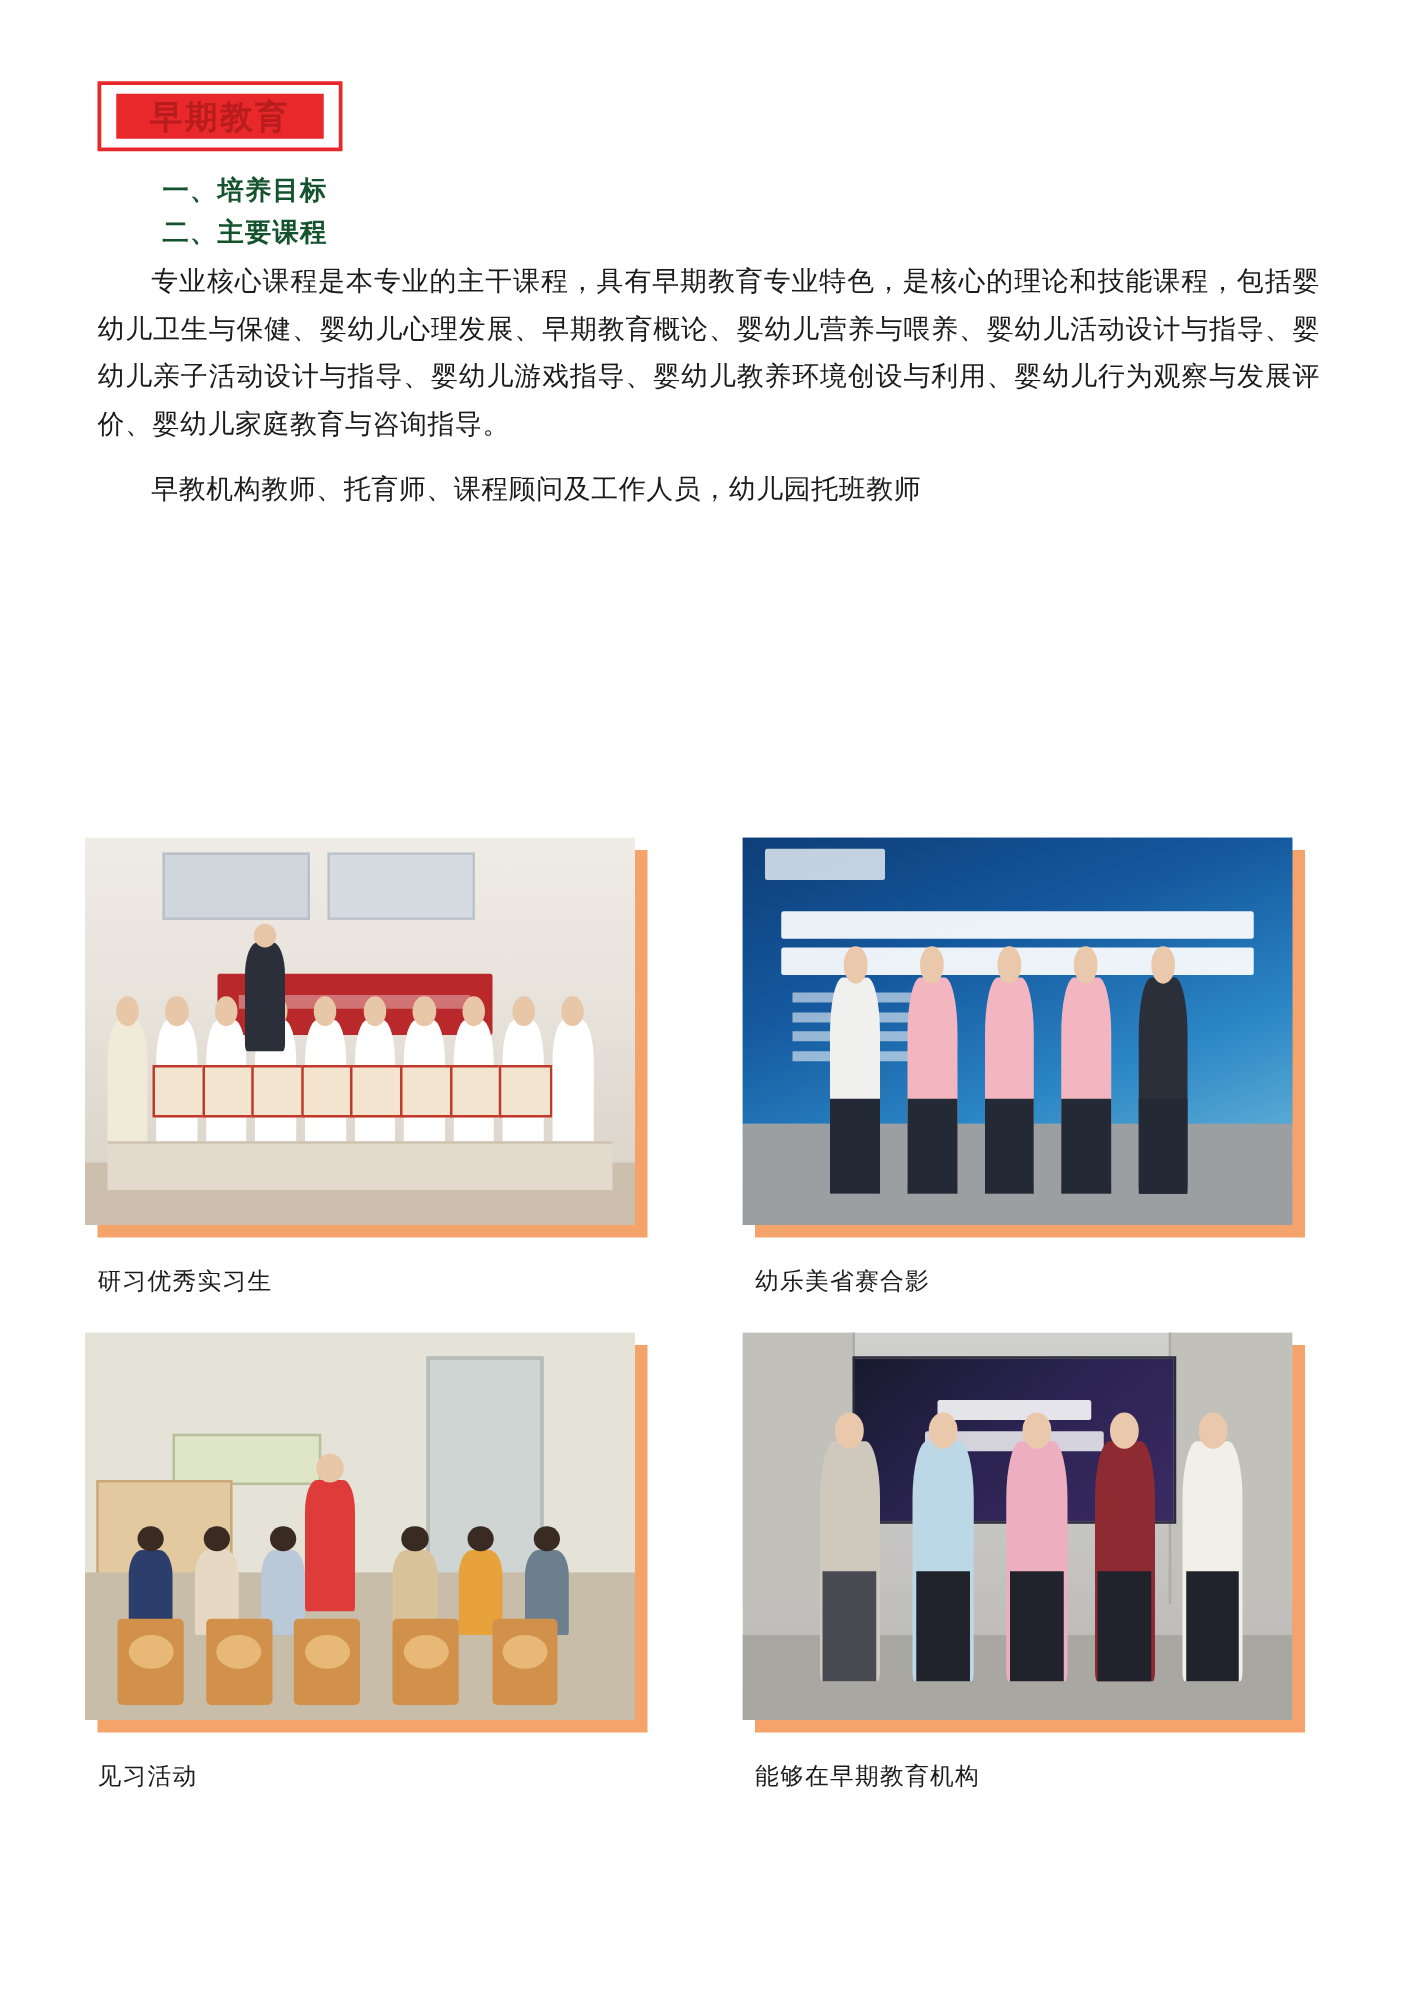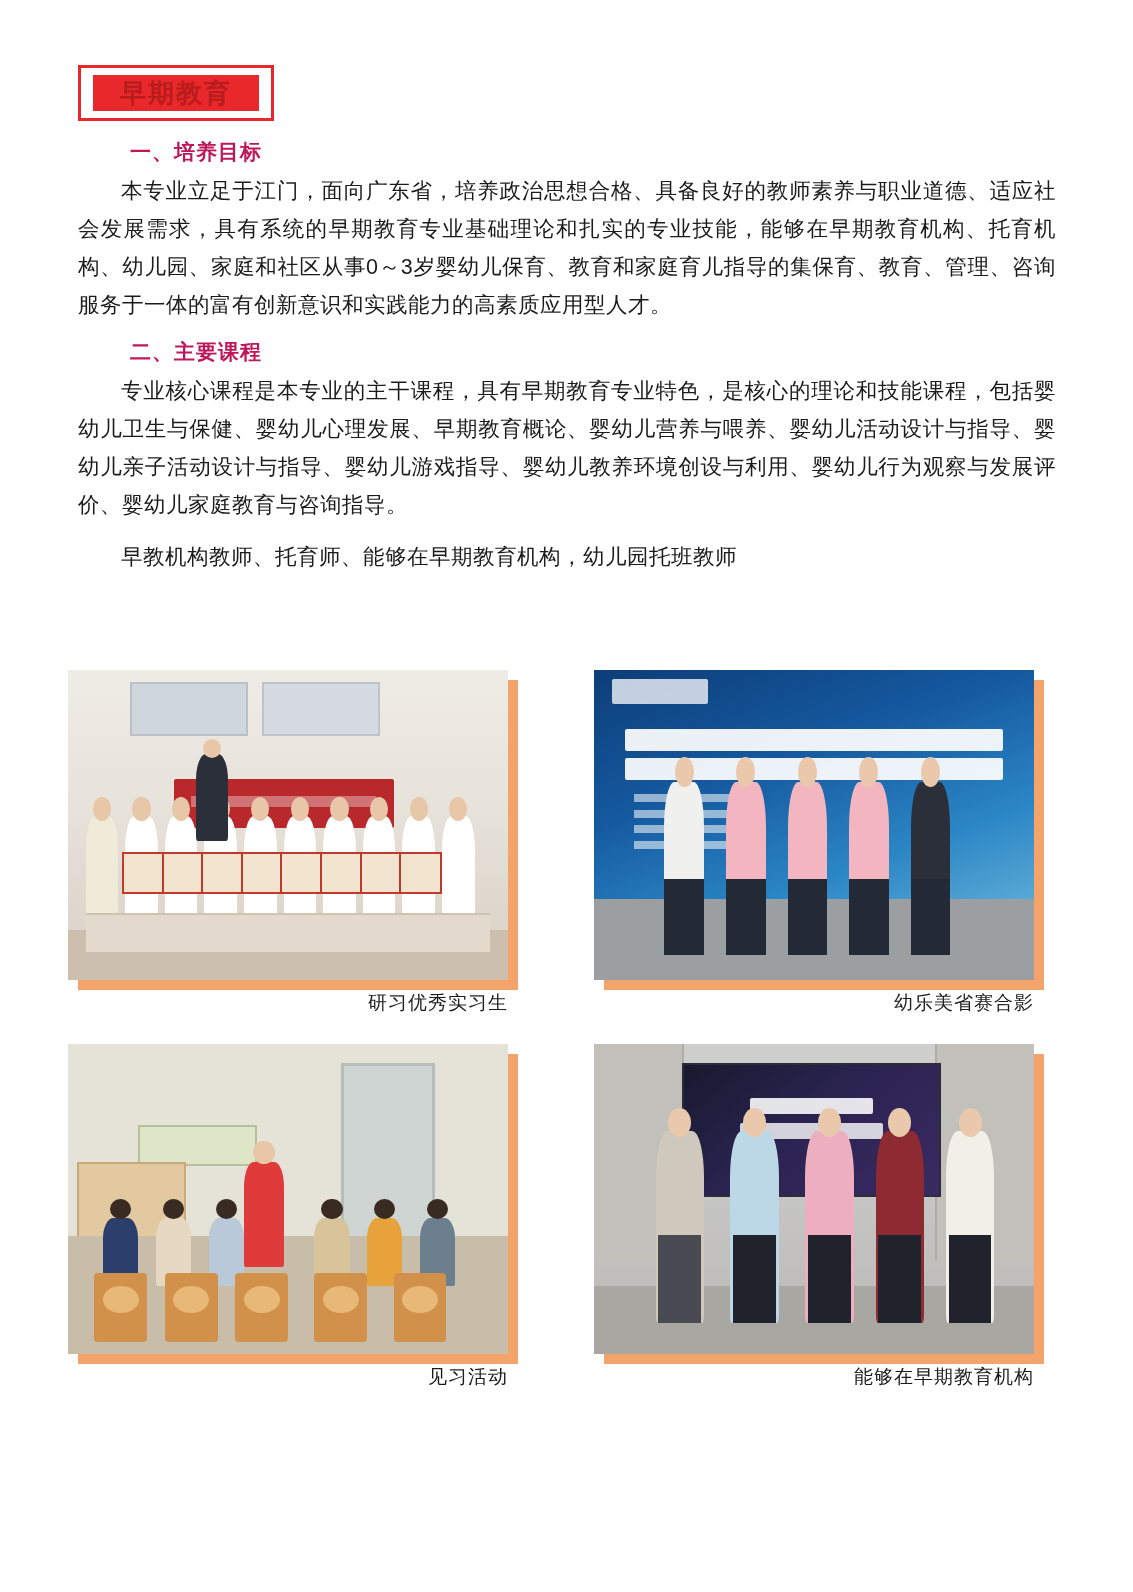--- a/index.html
+++ b/index.html
@@ -58,21 +58,21 @@
   }
 
   
   .content {
     position: absolute;
     left: 78px;
     top: 138px;
     width: 978px;
   }
   .sub-head {
-    color: #be185d;
+    color: #14532d;
     font-size: 21px;
     font-weight: bold;
     margin: 0 0 6px 52px;
     letter-spacing: 1px;
   }
   .para {
     font-size: 21.5px;
     line-height: 38px;
     text-align: justify;
     text-justify: inter-ideograph;
@@ -112,23 +112,24 @@
   .frame .inner {
     position: absolute;
     left: -10px;
     top: -10px;
     width: 440px;
     height: 310px;
     overflow: hidden;
     background: #cfcfcf;
   }
   .caption {
-    text-align: right;
+    text-align: left;
     font-size: 19px;
     color: #1b1b1b;
+    margin-top: 22px;
     letter-spacing: 1px;
     width: 430px;
   }
 
   
   .p1 { width: 100%; height: 100%; background: linear-gradient(#efece6 0%, #e7e2da 45%, #d7d0c6 100%); }
   .p1 .wallpanel { position:absolute; left:14%; top:4%; width:26%; height:16%; background:#cfd6dc; border:2px solid #b9c0c7; }
   .p1 .wallpanel2 { position:absolute; left:44%; top:4%; width:26%; height:16%; background:#d5dbe1; border:2px solid #bcc3ca;}
   .p1 .banner { position:absolute; left:24%; top:35%; width:50%; height:16%; background:#b9282b; border-radius:2px; }
   .p1 .banner::after { content:""; position:absolute; left:8%; top:35%; width:84%; height:22%; background:rgba(255,255,255,0.35); }
@@ -182,26 +183,25 @@
 <div class="page">
 
   <div class="title-badge">
     <div class="fill"></div>
     <div class="txt">早期教育</div>
   </div>
 
   <div class="content">
 
     <h2 class="sub-head">一、培养目标</h2>
-    <p class="para">本专业立足于江门，面向广东省，培养政治思想合格、具备良好的教师素养与职业道德、适应社会发展需求，具有系统的早期教育专业基础理论和扎实的专业技能，能够在早期教育机构、托育机构、幼儿园、家庭和社区从事0～3岁婴幼儿保育、教育和家庭育儿指导的集保育、教育、管理、咨询服务于一体的富有创新意识和实践能力的高素质应用型人才。</p>
 
     <h2 class="sub-head">二、主要课程</h2>
     <p class="para">专业核心课程是本专业的主干课程，具有早期教育专业特色，是核心的理论和技能课程，包括婴幼儿卫生与保健、婴幼儿心理发展、早期教育概论、婴幼儿营养与喂养、婴幼儿活动设计与指导、婴幼儿亲子活动设计与指导、婴幼儿游戏指导、婴幼儿教养环境创设与利用、婴幼儿行为观察与发展评价、婴幼儿家庭教育与咨询指导。</p>
 
-    <p class="para tight">早教机构教师、托育师、能够在早期教育机构，幼儿园托班教师</p>
+    <p class="para tight">早教机构教师、托育师、课程顾问及工作人员，幼儿园托班教师</p>
   </div>
 
   <div class="photos">
 
     <div class="photo-row">
 
       <div class="photo-cell">
         <div class="frame">
           <div class="inner">
             <div class="p1">

